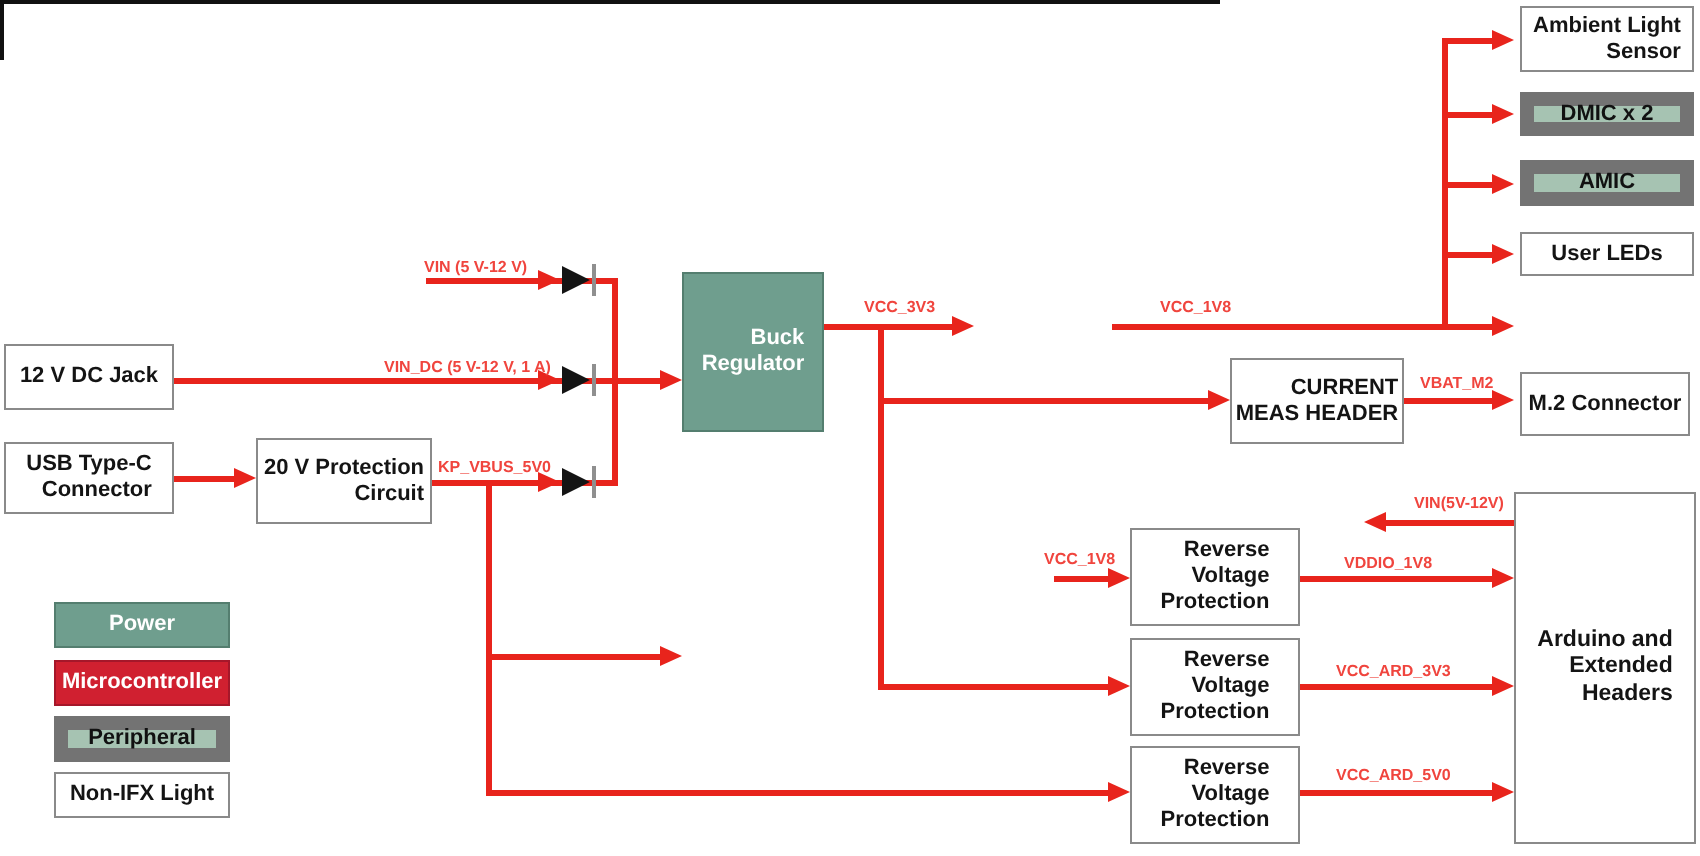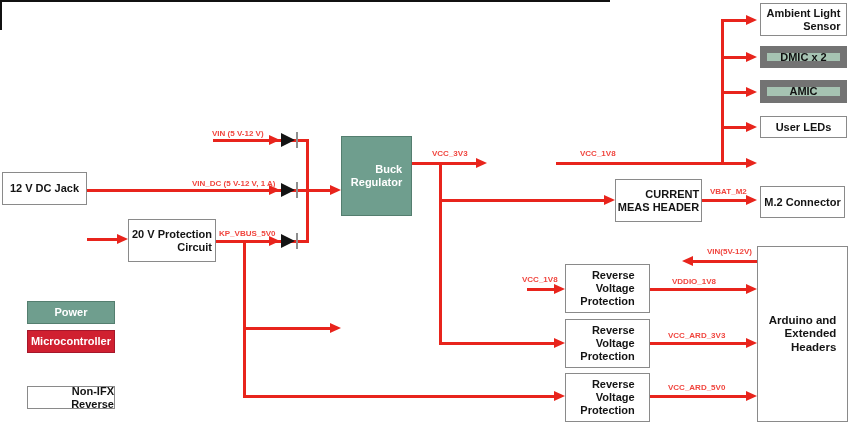--- a/index.html
+++ b/index.html
@@ -111,20 +111,22 @@
   <div class="netlbl" style="left:432px;top:149px">VCC_3V3</div>
   <div class="netlbl" style="left:580px;top:149px">VCC_1V8</div>
   <div class="netlbl" style="left:710px;top:187px">VBAT_M2</div>
   <div class="netlbl" style="left:707px;top:247px">VIN(5V-12V)</div>
   <div class="netlbl" style="left:522px;top:275px">VCC_1V8</div>
   <div class="netlbl" style="left:672px;top:277px">VDDIO_1V8</div>
   <div class="netlbl" style="left:668px;top:331px">VCC_ARD_3V3</div>
   <div class="netlbl" style="left:668px;top:383px">VCC_ARD_5V0</div>
 
   <div class="block white" style="left:2px;top:172px;width:85px;height:33px">12 V DC Jack</div>
+  <div class="block white" style="left:2px;top:221px;width:85px;height:36px">USB Type-C
+Connector</div>
   <div class="block white" style="left:128px;top:219px;width:88px;height:43px">20 V Protection
 Circuit</div>
   <div class="block power" style="left:341px;top:136px;width:71px;height:80px">Buck
 Regulator</div>
   <div class="block white" style="left:615px;top:179px;width:87px;height:43px">CURRENT
 MEAS HEADER</div>
   <div class="block white" style="left:760px;top:3px;width:87px;height:33px">Ambient Light
 Sensor</div>
   <div class="block peri" style="left:760px;top:46px;width:87px;height:22px">DMIC x 2</div>
   <div class="block peri" style="left:760px;top:80px;width:87px;height:23px">AMIC</div>
@@ -138,15 +140,16 @@
 Protection</div>
   <div class="block white" style="left:565px;top:373px;width:85px;height:49px">Reverse
 Voltage
 Protection</div>
   <div class="block white big" style="left:757px;top:246px;width:91px;height:176px">Arduino and
 Extended
 Headers</div>
 
   <div class="block mcu" style="left:27px;top:330px;width:88px;height:23px">Microcontroller</div>
   <div class="block power" style="left:27px;top:301px;width:88px;height:23px">Power</div>
-  <div class="block white" style="left:27px;top:386px;width:88px;height:23px">Non-IFX Reverse</div>
+  <div class="block peri" style="left:27px;top:358px;width:88px;height:23px">Peripheral</div>
+  <div class="block white" style="left:27px;top:386px;width:88px;height:23px">Non-IFX Light</div>
 
 </div>
 
 </body></html>

